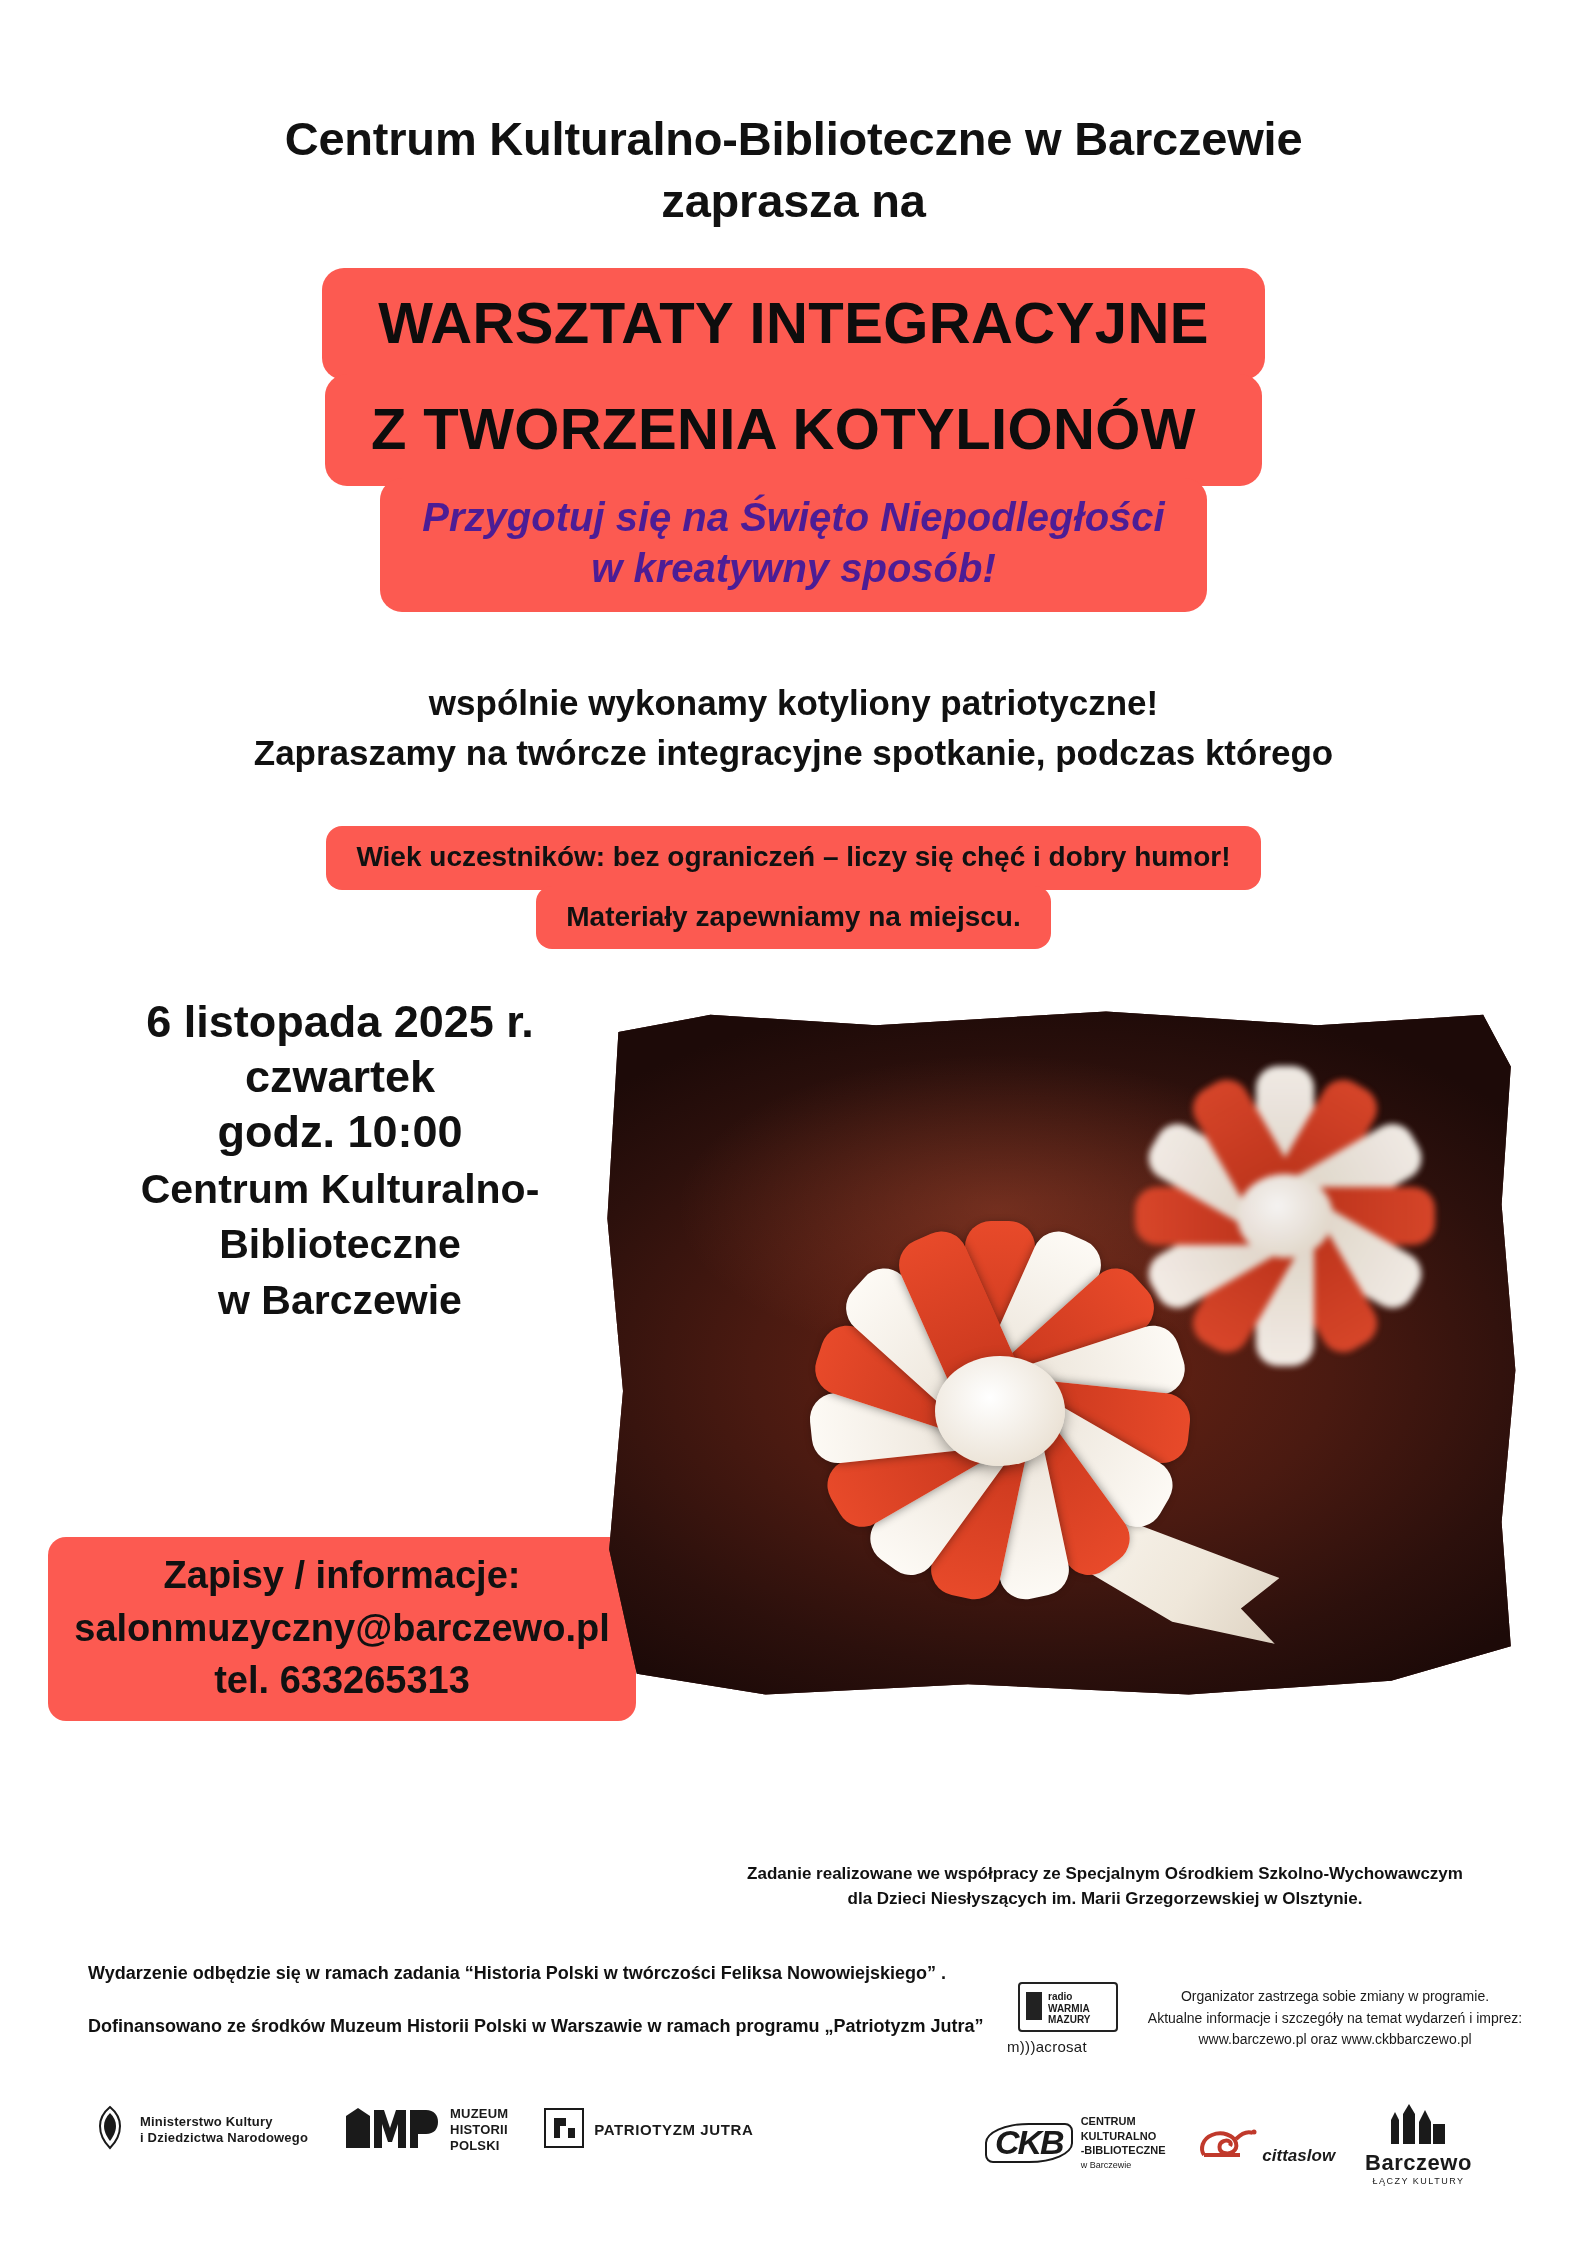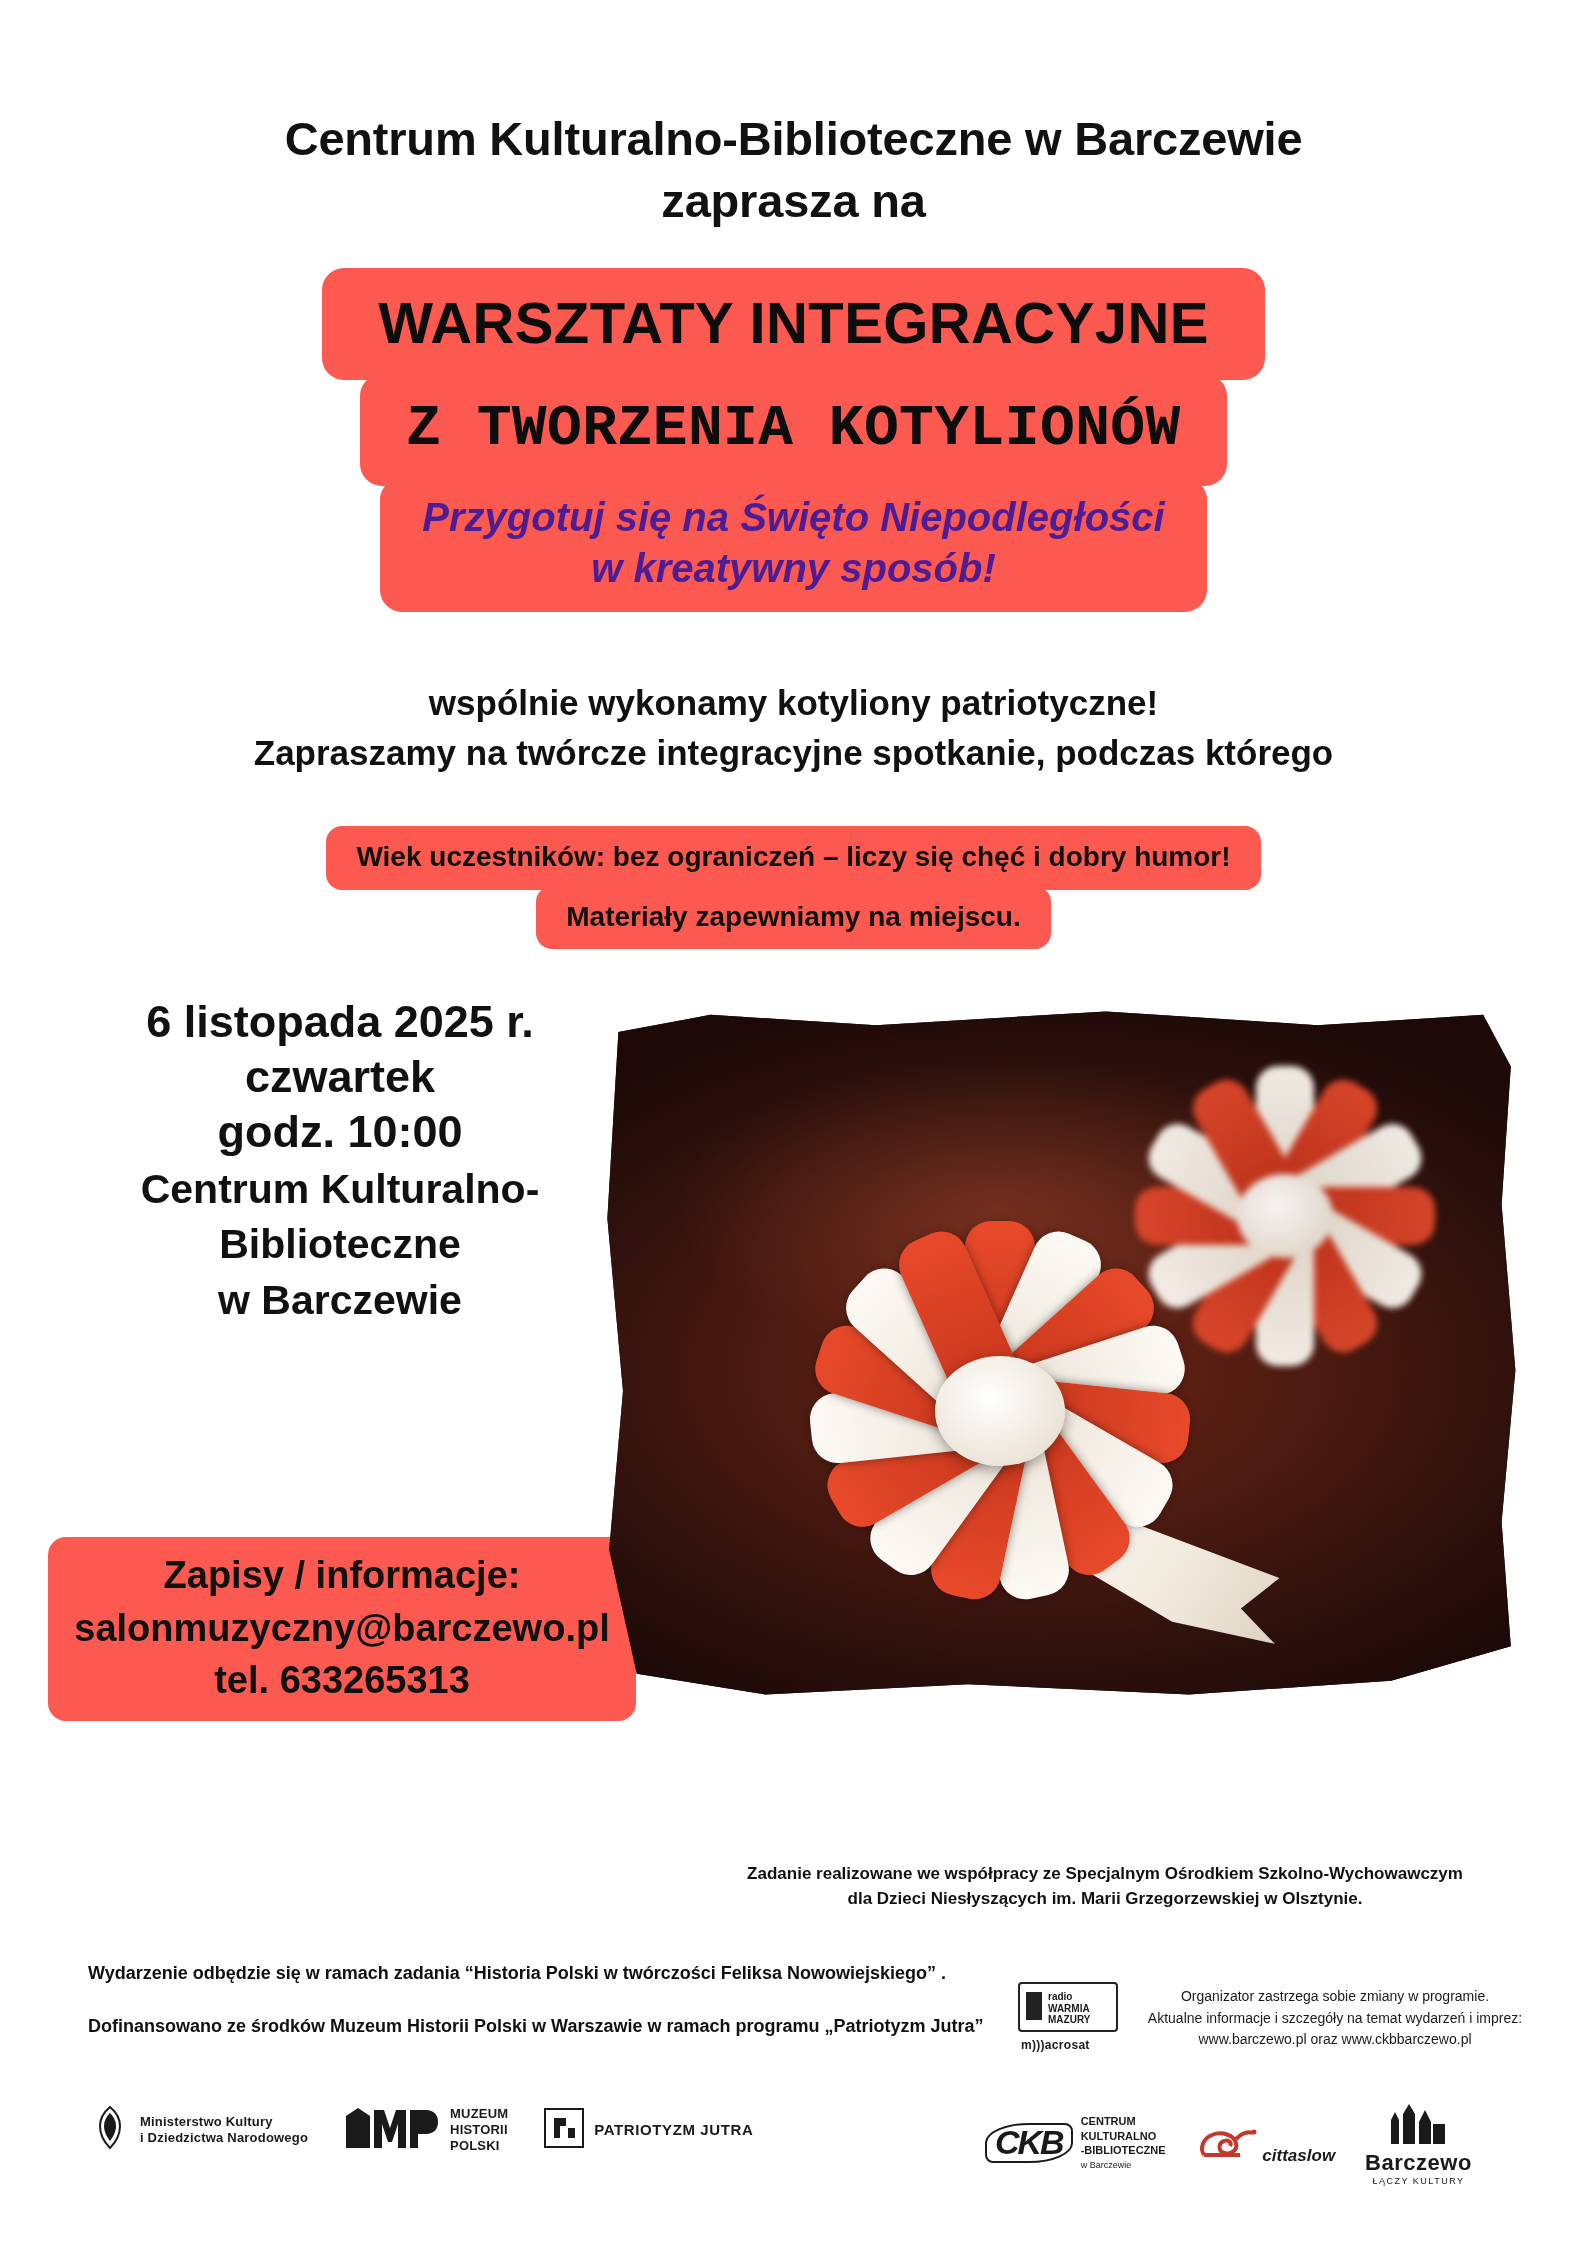--- a/index.html
+++ b/index.html
@@ -50,21 +50,21 @@
     font-size: 58px;
     font-weight: bold;
     letter-spacing: 0.4px;
     line-height: 1.0;
     padding: 26px 56px 28px 56px;
     border-radius: 22px;
     text-align: center;
     white-space: nowrap;
   }
   .title-band.l1 { margin-bottom: -6px; }
-  .title-band.l2 { padding-left: 46px; padding-right: 46px; font-family: Liberation Mono, monospace; }
+  .title-band.l2 { padding-left: 46px; padding-right: 66px; }
   .subtitle-band {
     background: #fc5a51;
     color: #4c1d95;
     font-size: 40px;
     font-weight: bold;
     font-style: italic;
     line-height: 1.28;
     padding: 14px 42px 18px 42px;
     border-radius: 22px;
     text-align: center;
@@ -361,24 +361,24 @@
     position: absolute;
     left: 28px;
     top: 7px;
     font-size: 10px;
     font-weight: bold;
     line-height: 1.15;
     text-align: left;
   }
   .acrosat {
     position: absolute;
-    left: 18px;
+    left: 4px;
     top: 56px;
-    font-size: 12px;
-    font-weight: bold;
+    font-size: 15px;
+    font-weight: normal;
     letter-spacing: 0.3px;
     color: #1a1a1a;
   }
   .footer-logos-2 {
     position: absolute;
     left: 985px;
     top: 128px;
     width: 560px;
     height: 110px;
     display: flex;

